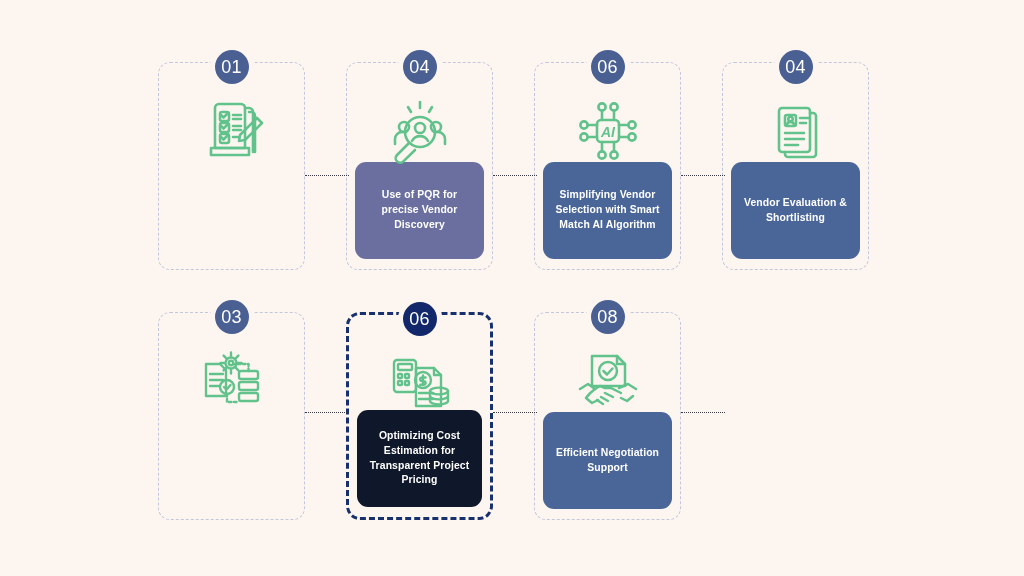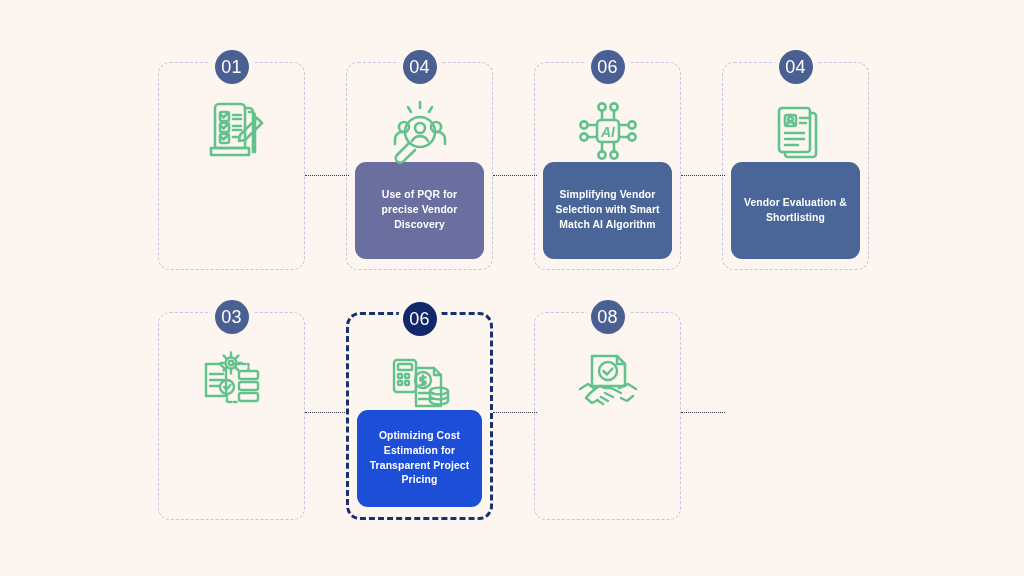--- a/index.html
+++ b/index.html
@@ -109,21 +109,21 @@
     background: #4a6699;
     color: #ffffff;
     display: flex;
     align-items: center;
     justify-content: center;
     text-align: center;
     padding: 8px 9px;
   }
 
   .label-box.purple { background: #6a6fa0; }
-  .label-box.navy   { background: #1d4ed8; }
+  .label-box.navy   { background: #0f172a; }
 
   .label-text {
     font-size: 10.4px;
     font-weight: bold;
     line-height: 1.42;
     letter-spacing: 0.1px;
   }
 
   
   .connector {
@@ -310,16 +310,19 @@
           <path d="M9 45l8-5 7 5"></path>
           <path d="M65 45l-8-5-9 4"></path>
           <path d="M24 45l5-3 5 2h6l10 5"></path>
           <path d="M34 49l8 4"></path>
           <path d="M30 53l7 4"></path>
           <path d="M26 56l6 4"></path>
           <path d="M24 45c-4 3-7 6-9 9l6 5 6-3"></path>
           <path d="M50 54l6 3 6-5"></path>
         </svg>
       </div>
+      <div class="label-box">
+        <span class="label-text">Efficient Negotiation Support</span>
+      </div>
     </div>
 
   </div>
 </div>
 
 </body></html>

